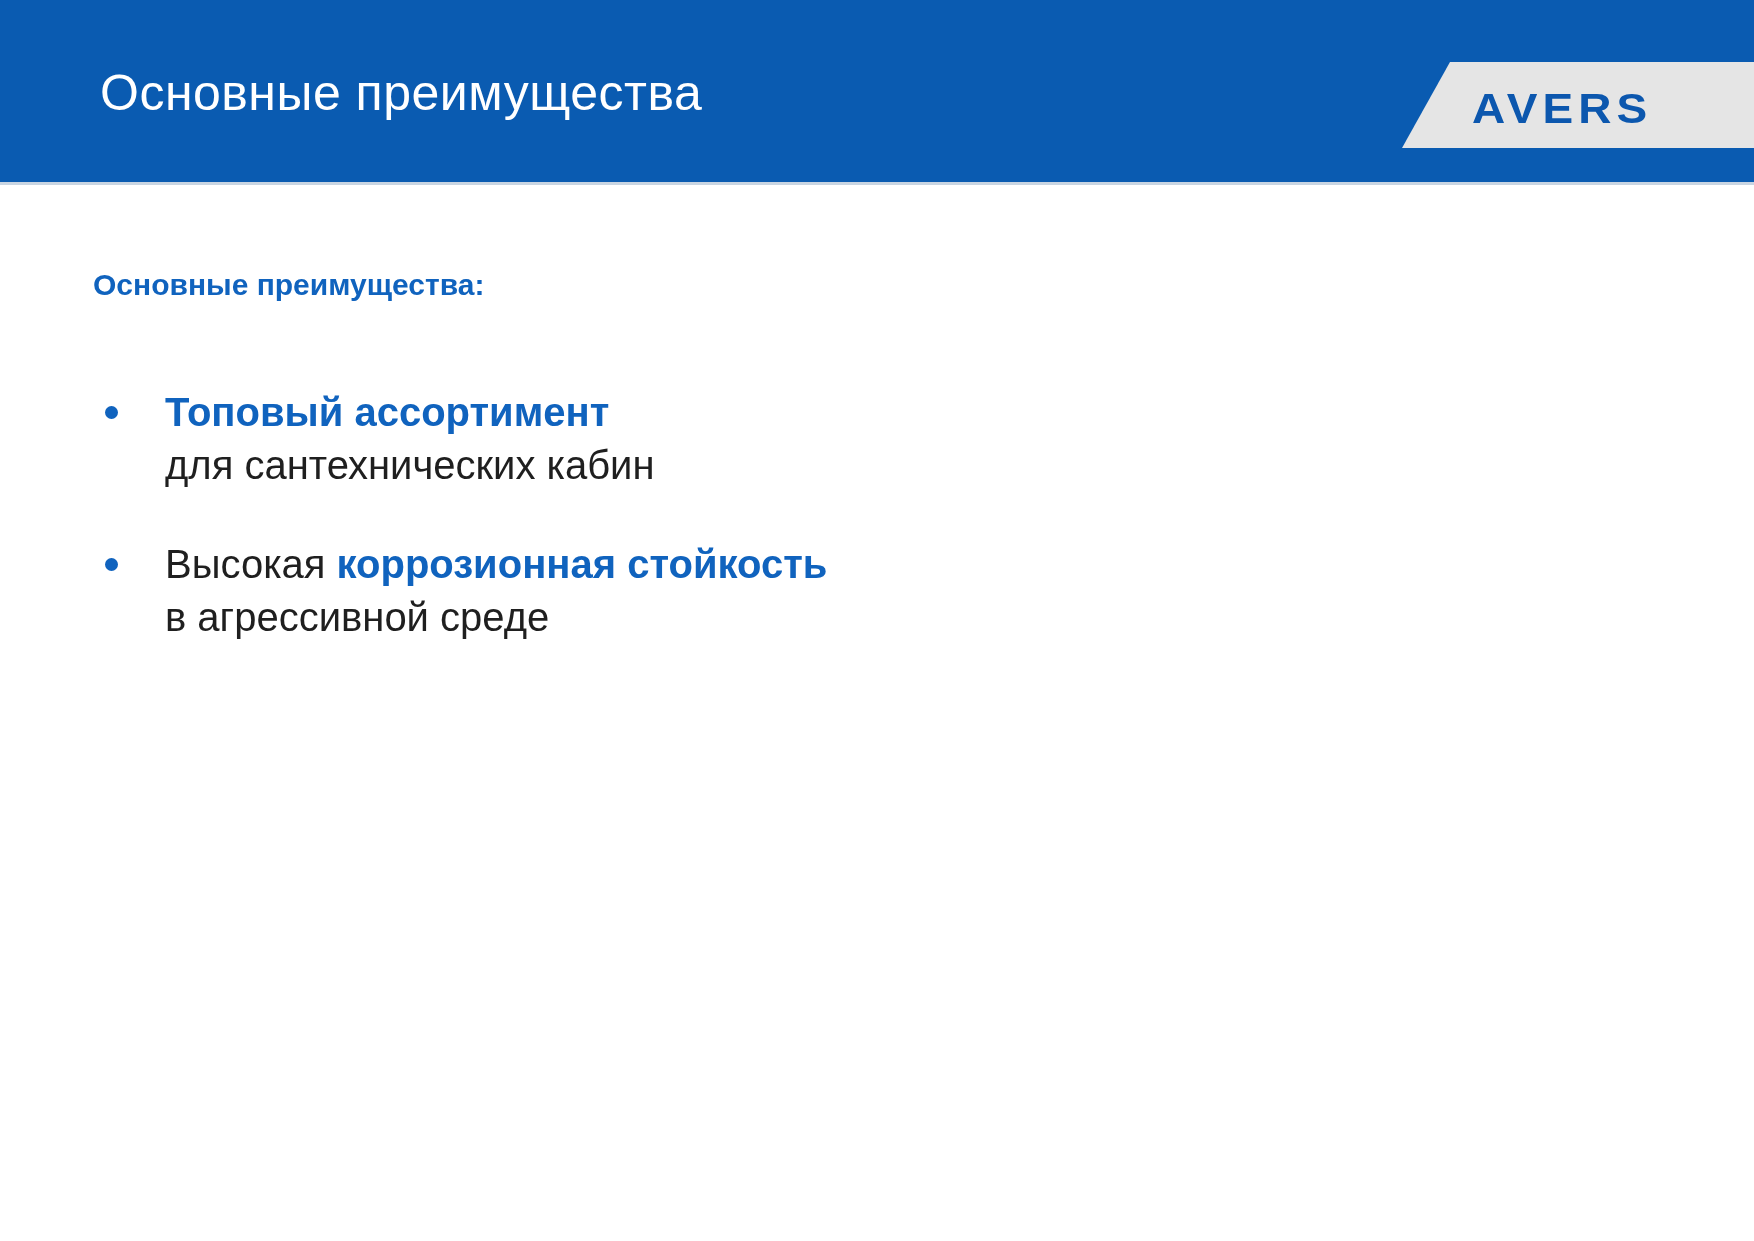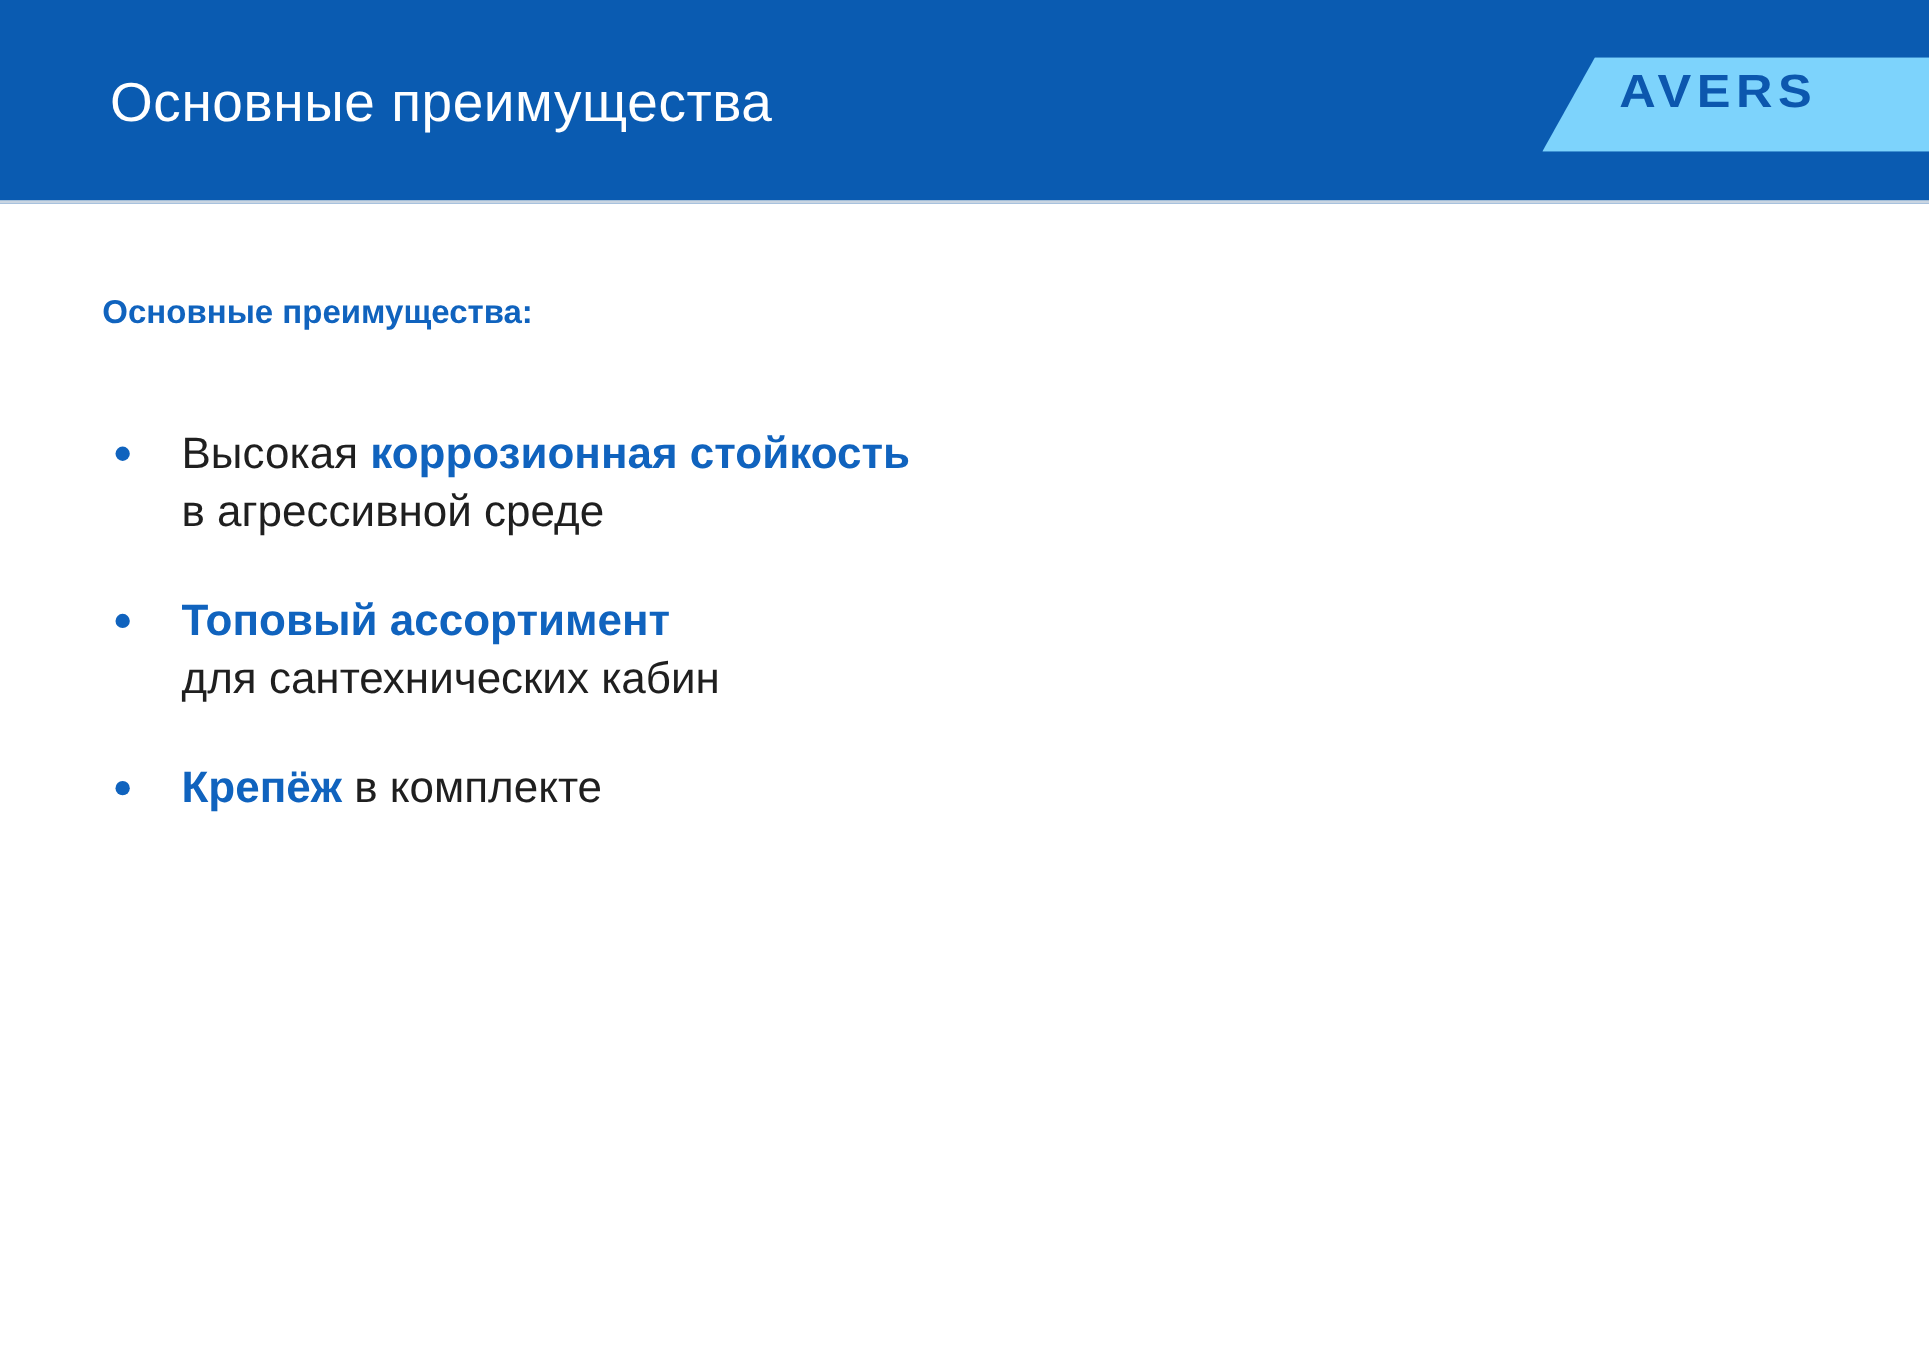--- a/index.html
+++ b/index.html
@@ -36,27 +36,28 @@
     line-height: 1;
     font-weight: 400;
     color: #ffffff;
     letter-spacing: 0.5px;
     white-space: nowrap;
   }
 
   
   .logo-plate {
     position: absolute;
-    top: 52px;
+    top: 62px;
     right: 0;
     width: 352px;
     height: 86px;
-    background: #7dd3fc;
+    background: #e5e5e5;
     clip-path: polygon(48px 0, 100% 0, 100% 100%, 0 100%);
     display: flex;
+    align-items: center;
     box-sizing: border-box;
     padding-left: 70px;
     padding-top: 6px;
   }
   .logo-text {
     color: var(--logo_text, #0c57ae);
     font-size: 46px;
     line-height: 1;
     font-weight: 700;
     letter-spacing: 5px;
@@ -129,32 +130,28 @@
       <span class="logo-text">AVERS</span>
     </div>
   </div>
 
   <div class="content-heading">Основные преимущества:</div>
 
   <ul class="advantages-list">
 
     <li>
       <span class="bullet-dot"></span>
-      <span>Высокая </span><span class="accent">коррозионная стойкость</span><br>
-      <span>в агрессивной среде</span>
-    </li>
-
-    <li>
-      <span class="bullet-dot"></span>
       <span class="accent">Топовый ассортимент</span><br>
       <span>для сантехнических кабин</span>
     </li>
 
     <li>
       <span class="bullet-dot"></span>
-      <span class="accent">Крепёж</span><span> в комплекте</span>
+      <span>Высокая </span><span class="accent">коррозионная стойкость</span><br>
+      <span>в агрессивной среде</span>
     </li>
+
 
   </ul>
 
   <div class="page-number">2</div>
 
 </div>
 
 </body></html>

